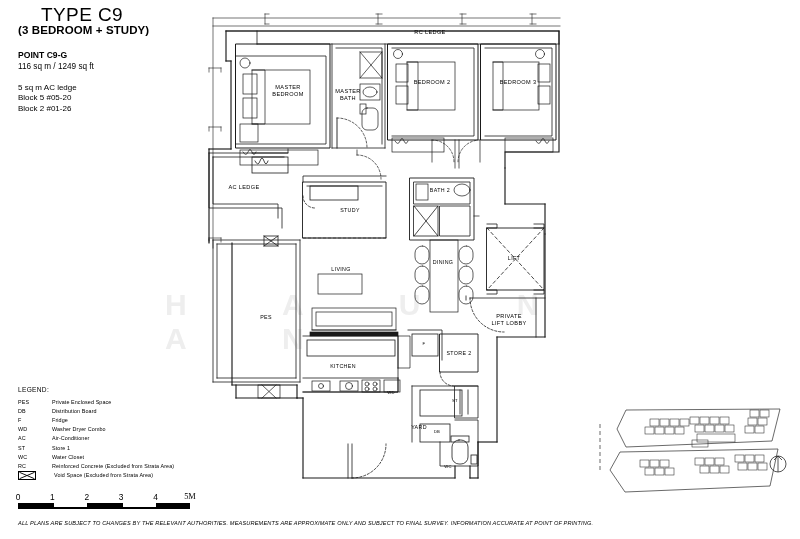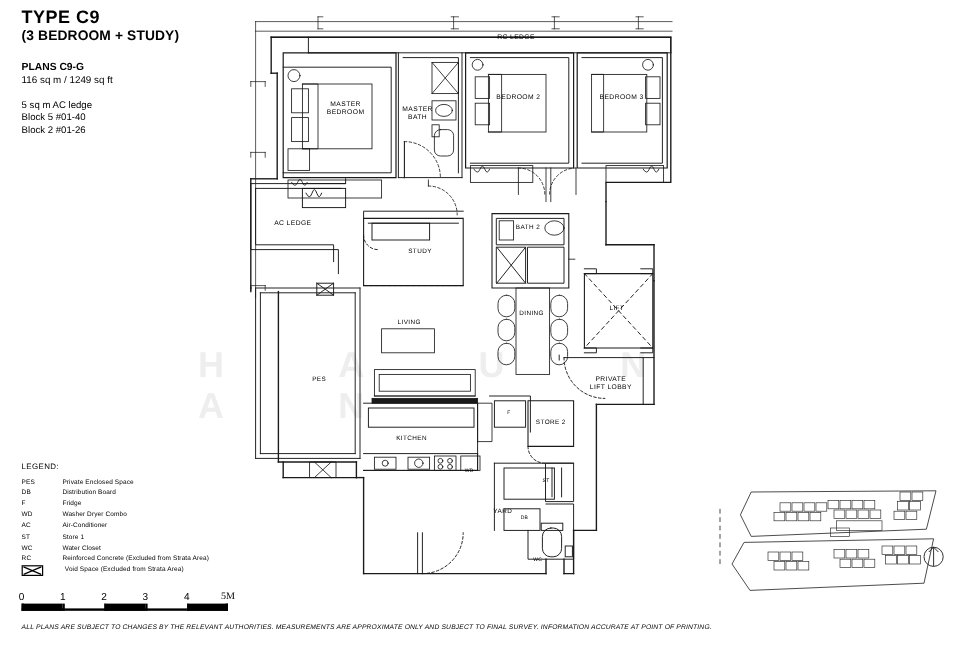--- a/index.html
+++ b/index.html
@@ -2,21 +2,21 @@
 <html><head>
 <meta charset="utf-8">
 <style>
   html,body{margin:0;padding:0;background:#ffffff;}
   body{width:800px;height:539px;position:relative;overflow:hidden;
        font-family:"Liberation Sans","DejaVu Sans",sans-serif;color:#000;}
   .abs{position:absolute;}
 
   
   #title-block{left:18px;top:6px;width:230px;}
-  #type-title{font-size:15px;font-weight:bold;letter-spacing:.4px;line-height:17px;}
+  #type-title{font-size:19px;font-weight:normal;letter-spacing:.4px;line-height:17px;margin-left:23px;}
   #type-sub{font-size:11.5px;font-weight:bold;letter-spacing:.1px;line-height:14px;}
   #variant{font-size:8.6px;font-weight:bold;margin-top:13px;line-height:11px;}
   #area{font-size:8.2px;line-height:11px;}
   #notes{font-size:8px;line-height:10.4px;margin-top:11px;}
 
   
   #legend{left:18px;top:386px;width:200px;}
   #legend-title{font-size:6.6px;letter-spacing:.3px;margin-bottom:4px;}
   .leg-row{display:flex;align-items:center;height:9.2px;}
   .leg-key{width:34px;font-size:5.4px;letter-spacing:.1px;}
@@ -49,25 +49,25 @@
       text-align:center;transform:translate(-50%,-50%);white-space:pre;line-height:6.6px;}
   .rl.big{font-size:5.6px;}
   .rl.tiny{font-size:4.2px;letter-spacing:.2px;}
 </style>
 </head>
 <body>
 
 <div class="abs" id="title-block">
   <div id="type-title">TYPE  C9</div>
   <div id="type-sub">(3 BEDROOM + STUDY)</div>
-  <div id="variant">PLANS C9-G</div>
+  <div id="variant">POINT C9-G</div>
   <div id="area">116 sq m / 1249 sq ft</div>
   <div id="notes">
     <div>5 sq m AC ledge</div>
-    <div>Block 5  #01-40</div>
+    <div>Block 5  #05-20</div>
     <div>Block 2  #01-26</div>
   </div>
 </div>
 
 <div class="abs" id="legend">
   <div id="legend-title">LEGEND:</div>
   <div id="legend-rows">
       <div class="leg-row">
         <div class="leg-key">PES</div>
         <div class="leg-val">Private Enclosed Space</div>

